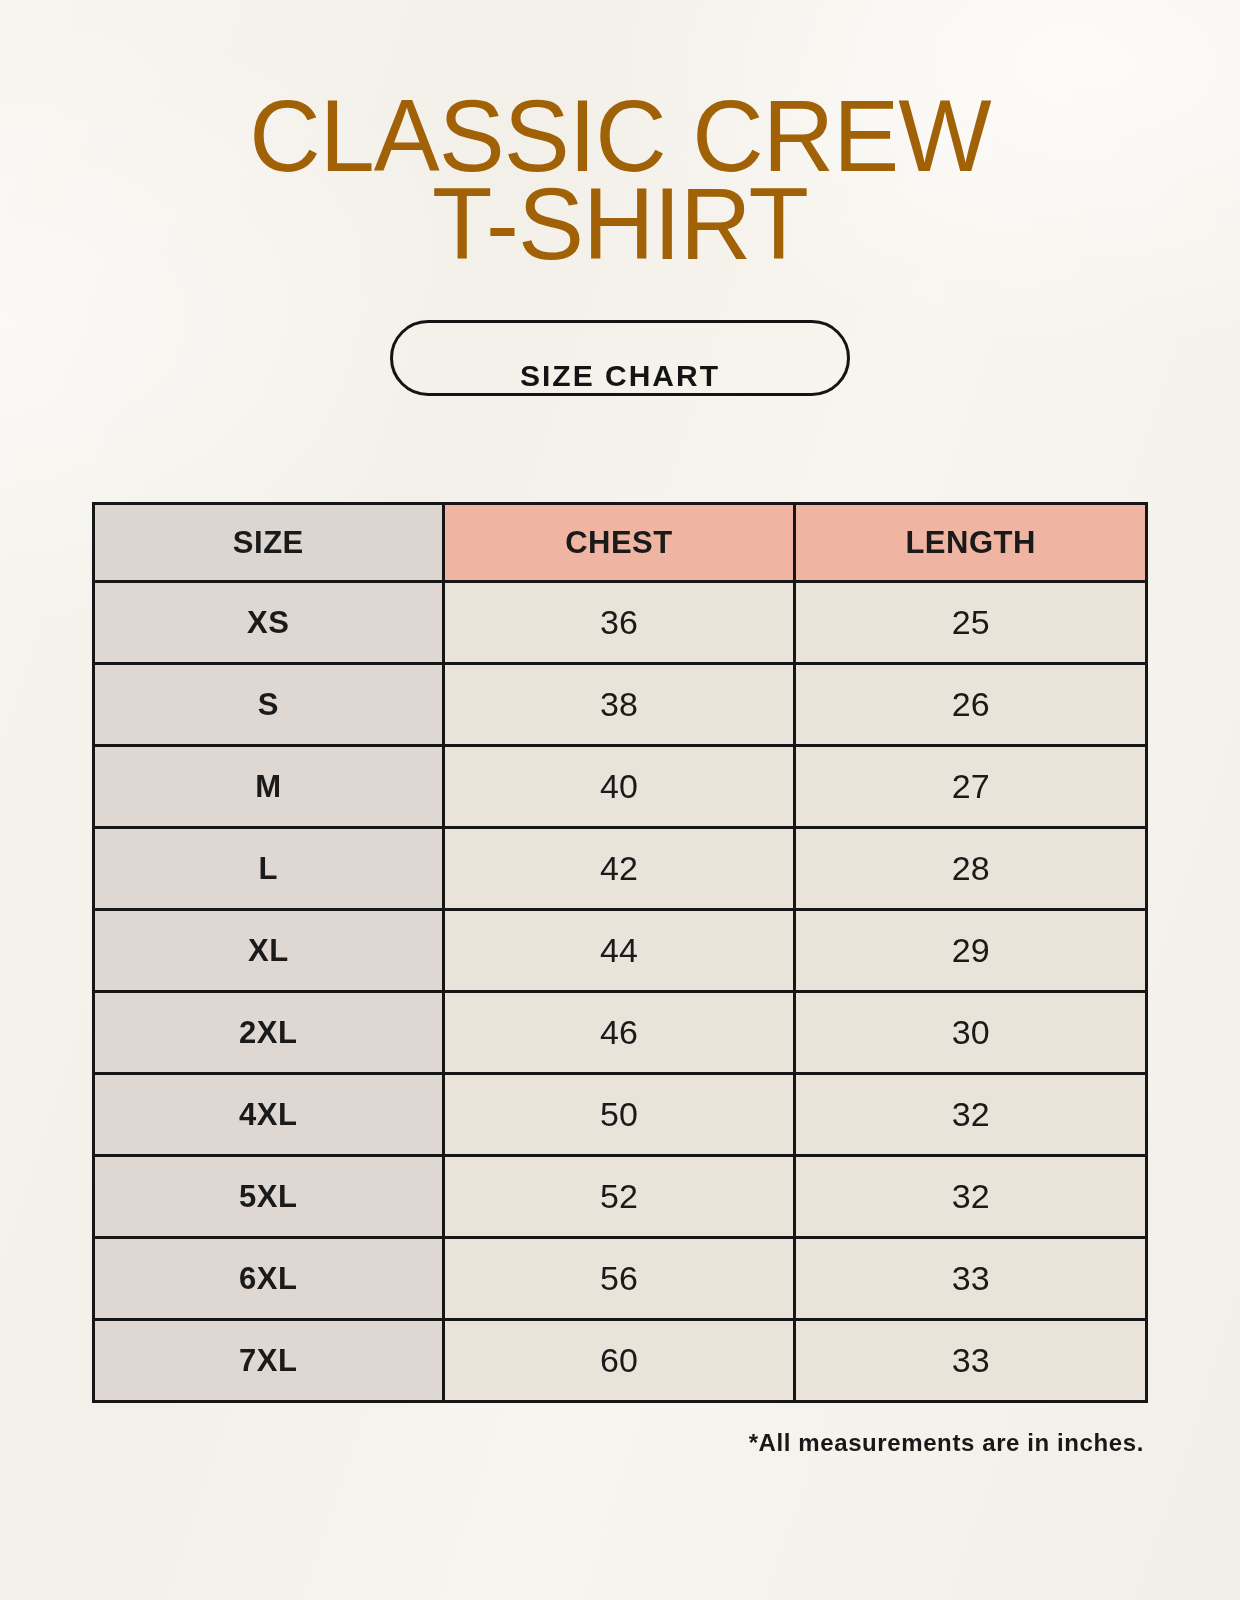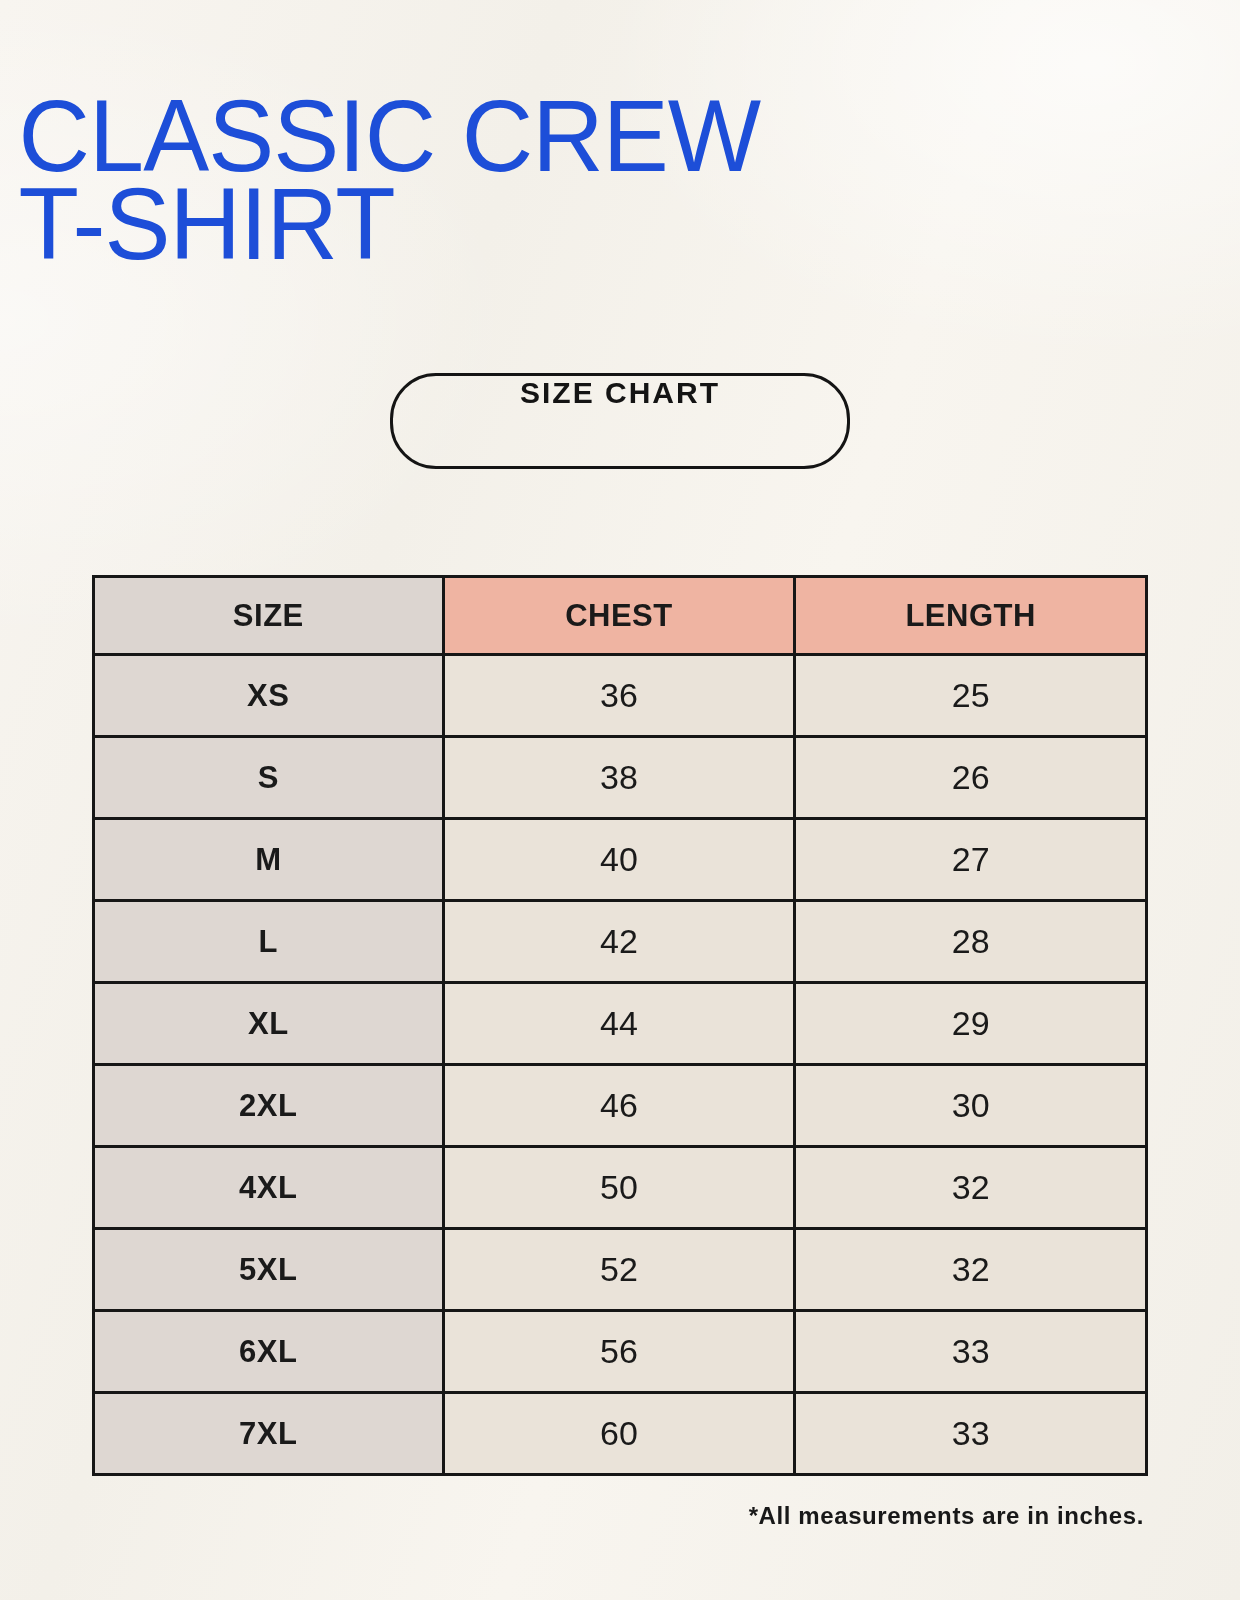--- a/index.html
+++ b/index.html
@@ -19,36 +19,36 @@
     background:
       radial-gradient(ellipse 700px 420px at 88% 4%, rgba(255,255,255,0.65), rgba(255,255,255,0) 70%),
       radial-gradient(ellipse 800px 500px at 0% 20%, rgba(255,255,255,0.45), rgba(255,255,255,0) 65%),
       linear-gradient(108deg,#f8f5f0 0%,#f3f0e9 32%,#f8f5ef 58%,#f2efe8 100%),
       #f7f4ee;
   }
   .page{width:1240px;height:1600px;position:relative;}
 
   .title{
     margin:92px 0 0 0;
-    text-align:left;
+    text-align:center;
     font-size:102px;
     line-height:88px;
     font-weight:500;
     letter-spacing:-1px;
-    color:#1d4ed8;
+    color:#a16207;
   }
   .title-line{display:block;transform:scaleX(0.97);transform-origin:50% 50%;}
 
   .pill{
-    width:460px;height:96px;
-    margin:105px auto 0 auto;
+    width:460px;height:76px;
+    margin:52px auto 0 auto;
     border:3px solid #141414;
     border-radius:46px;
     box-sizing:border-box;
-    display:flex;align-items:flex-start;justify-content:center;
+    display:flex;align-items:flex-end;justify-content:center;
     background:transparent;
   }
   .pill-label{
     font-size:30px;font-weight:600;letter-spacing:2px;color:#141414;
   }
 
   .table-wrap{width:1056px;margin:106px auto 0 auto;}
   table.size-table{
     width:1056px;
     border-collapse:collapse;

